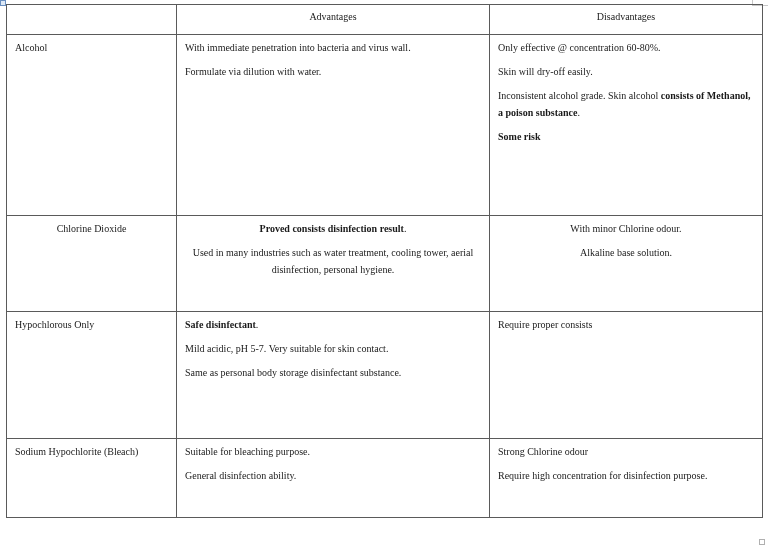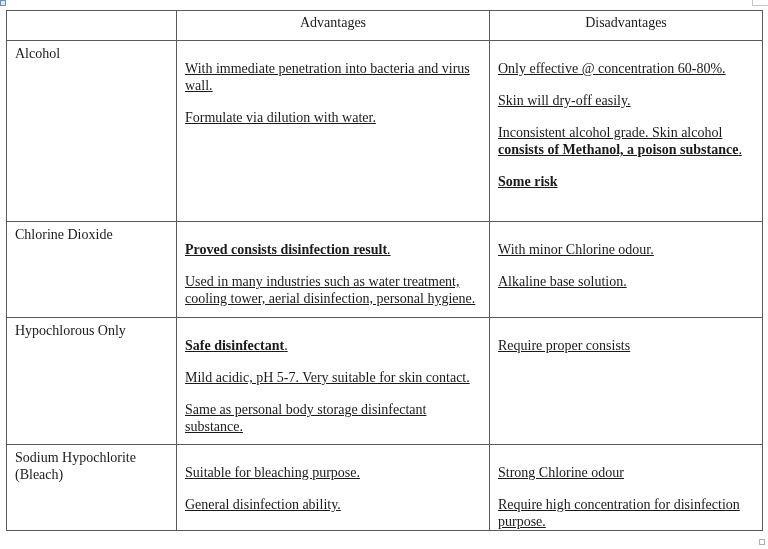--- a/index.html
+++ b/index.html
@@ -29,47 +29,47 @@
       position: absolute;
       left: 752px; top: 0;
       width: 16px; height: 6px;
       border-left: 1px solid #c8c8c8;
       border-bottom: 1px solid #c8c8c8;
       box-sizing: border-box;
     }
     table.cmp {
       position: absolute;
       left: 6px;
-      top: 10px;
+      top: 4px;
       width: 756px;
       border-collapse: collapse;
       table-layout: fixed;
-      font-size: 14px;
+      font-size: 10px;
       line-height: 17px;
     }
     table.cmp td, table.cmp th {
       border: 1.5px solid #5a5a5a;
       vertical-align: top;
       padding: 4px 8px 0 8px;
       font-weight: normal;
       text-align: left;
     }
     table.cmp th {
       text-align: center;
       padding: 3px 8px 5px 8px;
       height: 21px;
     }
     col.c1 { width: 170px; }
     col.c2 { width: 313px; }
     col.c3 { width: 273px; }
-    .para { margin: 15px 0 7px 0; text-decoration: underline; }
+    .para { margin: 0 0 7px 0; }
     .para:last-child { margin-bottom: 0; }
     .b { font-weight: bold; }
     tr.r1 td { height: 176px; }
-    tr.r2 td { height: 91px; }
+    tr.r2 td { height: 91px; text-align: center; }
     tr.r3 td { height: 122px; }
     tr.r4 td { height: 74px; }
   </style>
 </head>
 <body>
 
 <div class="corner-mark corner-tl"></div>
 <div class="corner-tr-line"></div>
 
 <table class="cmp">

